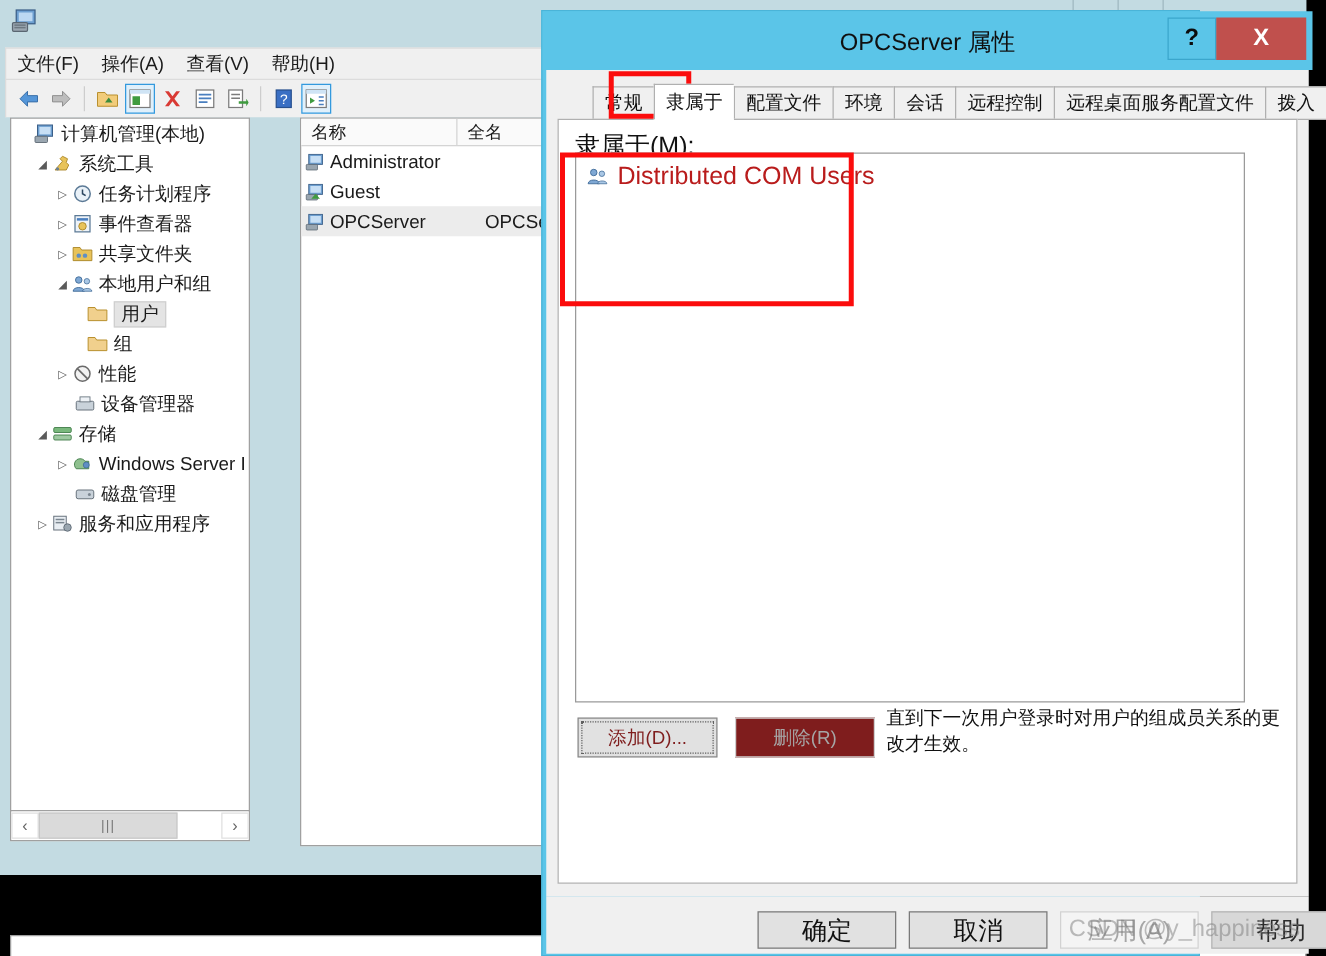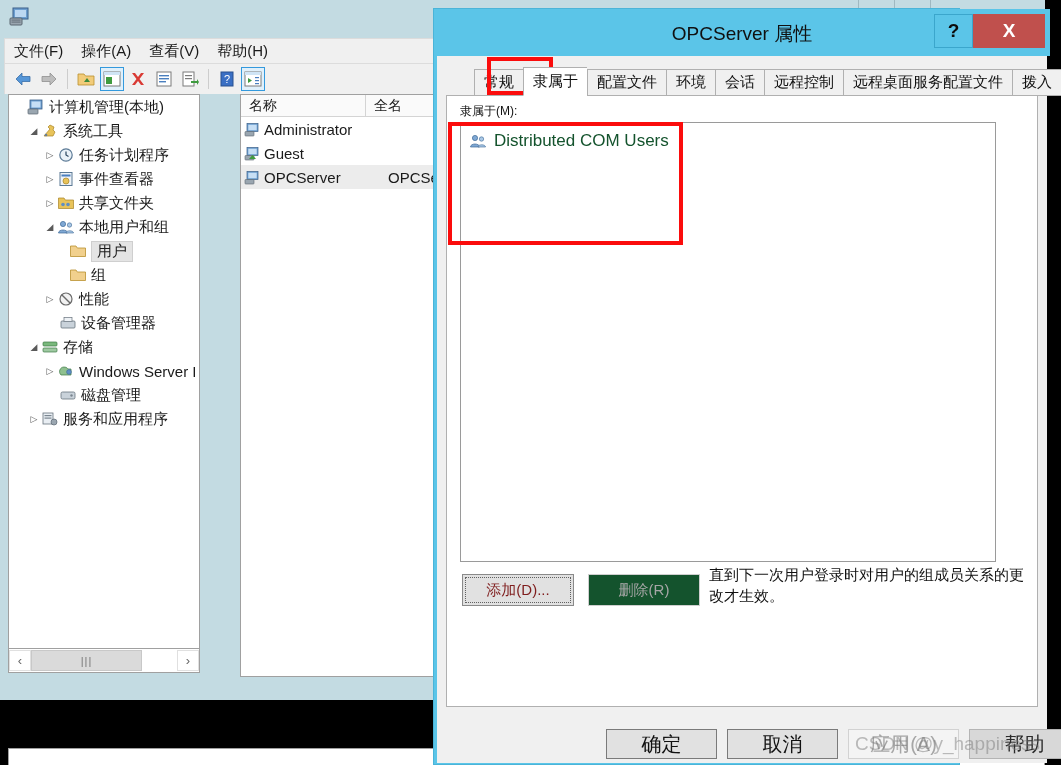--- a/index.html
+++ b/index.html
@@ -167,43 +167,43 @@
     background: #ffffff; height: 29px; border-bottom: 1px solid #ffffff;
     position: relative; z-index: 3;
   }
 
   #tabpage {
     position: absolute; left: 9px; top: 39px; width: 592px; height: 612px;
     background: #ffffff; border: 1px solid #b0b0b0;
   }
 
   #memberof-label {
-    position: absolute; left: 13px; top: 7px; font-size: 12px; color: #111;
+    position: absolute; left: 13px; top: 7px; font-size: 20px; color: #111;
   }
   #memberof-list {
     position: absolute; left: 13px; top: 26px; width: 536px; height: 440px;
     background: #ffffff; border: 1px solid #9a9a9a;
     padding-top: 6px;
   }
   .grp-row {
     display: flex; align-items: center; height: 24px; padding-left: 8px;
-    font-size: 17px; color: #14532d;
+    font-size: 20px; color: #b91c1c;
   }
   .grp-ico { width: 18px; height: 16px; margin-right: 7px; flex: 0 0 18px; }
 
   #btn-add {
     position: absolute; left: 15px; top: 478px; width: 112px; height: 32px;
     background: #e1e1e1; border: 1px solid #8a8a8a;
     outline: 1px dotted #606060; outline-offset: -4px;
     font-size: 15px; color: #7f1d1d;
     display: flex; align-items: center; justify-content: center;
   }
   #btn-remove {
     position: absolute; left: 141px; top: 478px; width: 112px; height: 32px;
-    background: #14532d; border: 1px solid #cfcfcf;
+    background: #7f1d1d; border: 1px solid #cfcfcf;
     font-size: 15px; color: #a6a6a6;
     display: flex; align-items: center; justify-content: center;
   }
   #hint-text {
     position: absolute; left: 262px; top: 468px; width: 322px;
     font-size: 15px; color: #111; line-height: 21px;
   }
 
   #dlg-footer {
     position: absolute; left: 3px; top: 708px; width: 610px; height: 46px;

